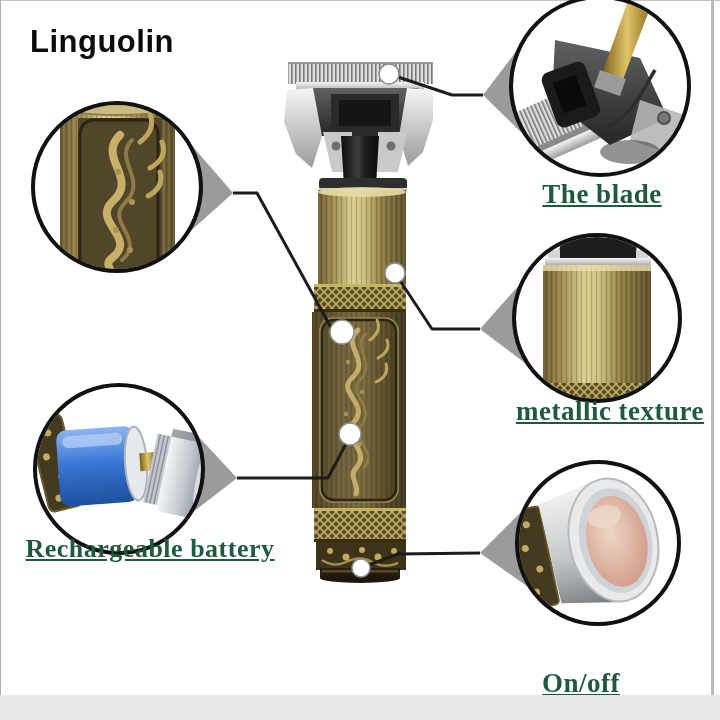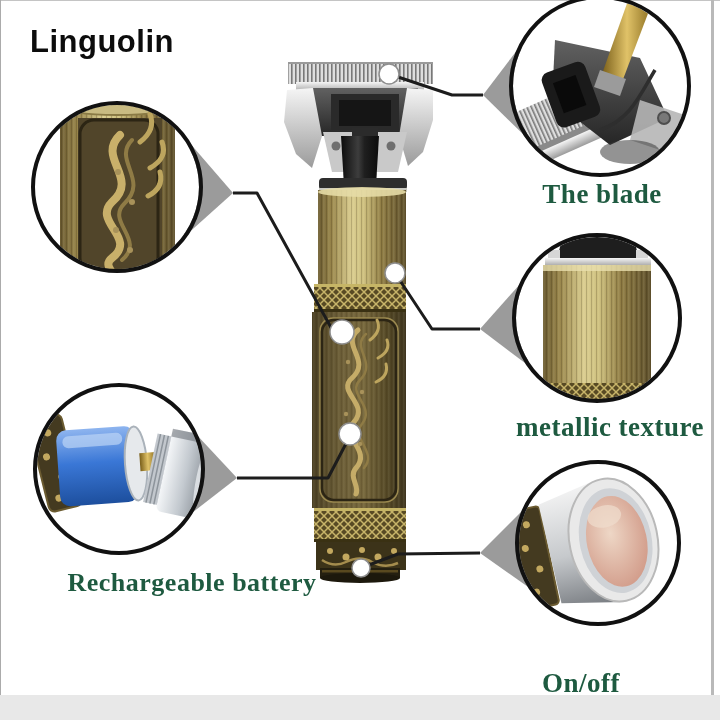--- a/index.html
+++ b/index.html
@@ -9,26 +9,26 @@
     box-shadow:inset 1px 0 0 #ababab, inset 0 1px 0 #c4c4c4;
   }
   .right-border{position:absolute;top:0;right:6px;width:3px;height:720px;background:#b9b9b9;}
   .brand{
     position:absolute;left:30px;top:24px;
     font-size:31px;font-weight:700;color:#0c0c0c;letter-spacing:0.5px;
   }
   .callout-label{
     position:absolute;transform:translateX(-50%);white-space:nowrap;
     font-family:"Liberation Serif",serif;font-weight:700;
-    font-size:27px;color:#1e5a40;letter-spacing:0.5px;
+    font-size:27px;color:#1e5a40;letter-spacing:0.5px;text-decoration:underline;
   }
   .lbl-decoration{left:121px;top:268px;}
   .lbl-blade{left:602px;top:179px;}
-  .lbl-metallic{left:610px;top:412px;}
-  .lbl-battery{left:150px;top:568px;font-size:26px;margin-left:42px;}
+  .lbl-metallic{left:610px;top:396px;}
+  .lbl-battery{left:150px;top:534px;font-size:26px;}
   .lbl-onoff{left:581px;top:668px;}
   svg{position:absolute;left:0;top:0;}
 </style>
 </head>
 <body>
 
 <div class="stage">
 
   <svg width="720" height="720" viewBox="0 0 720 720">
     <defs>

